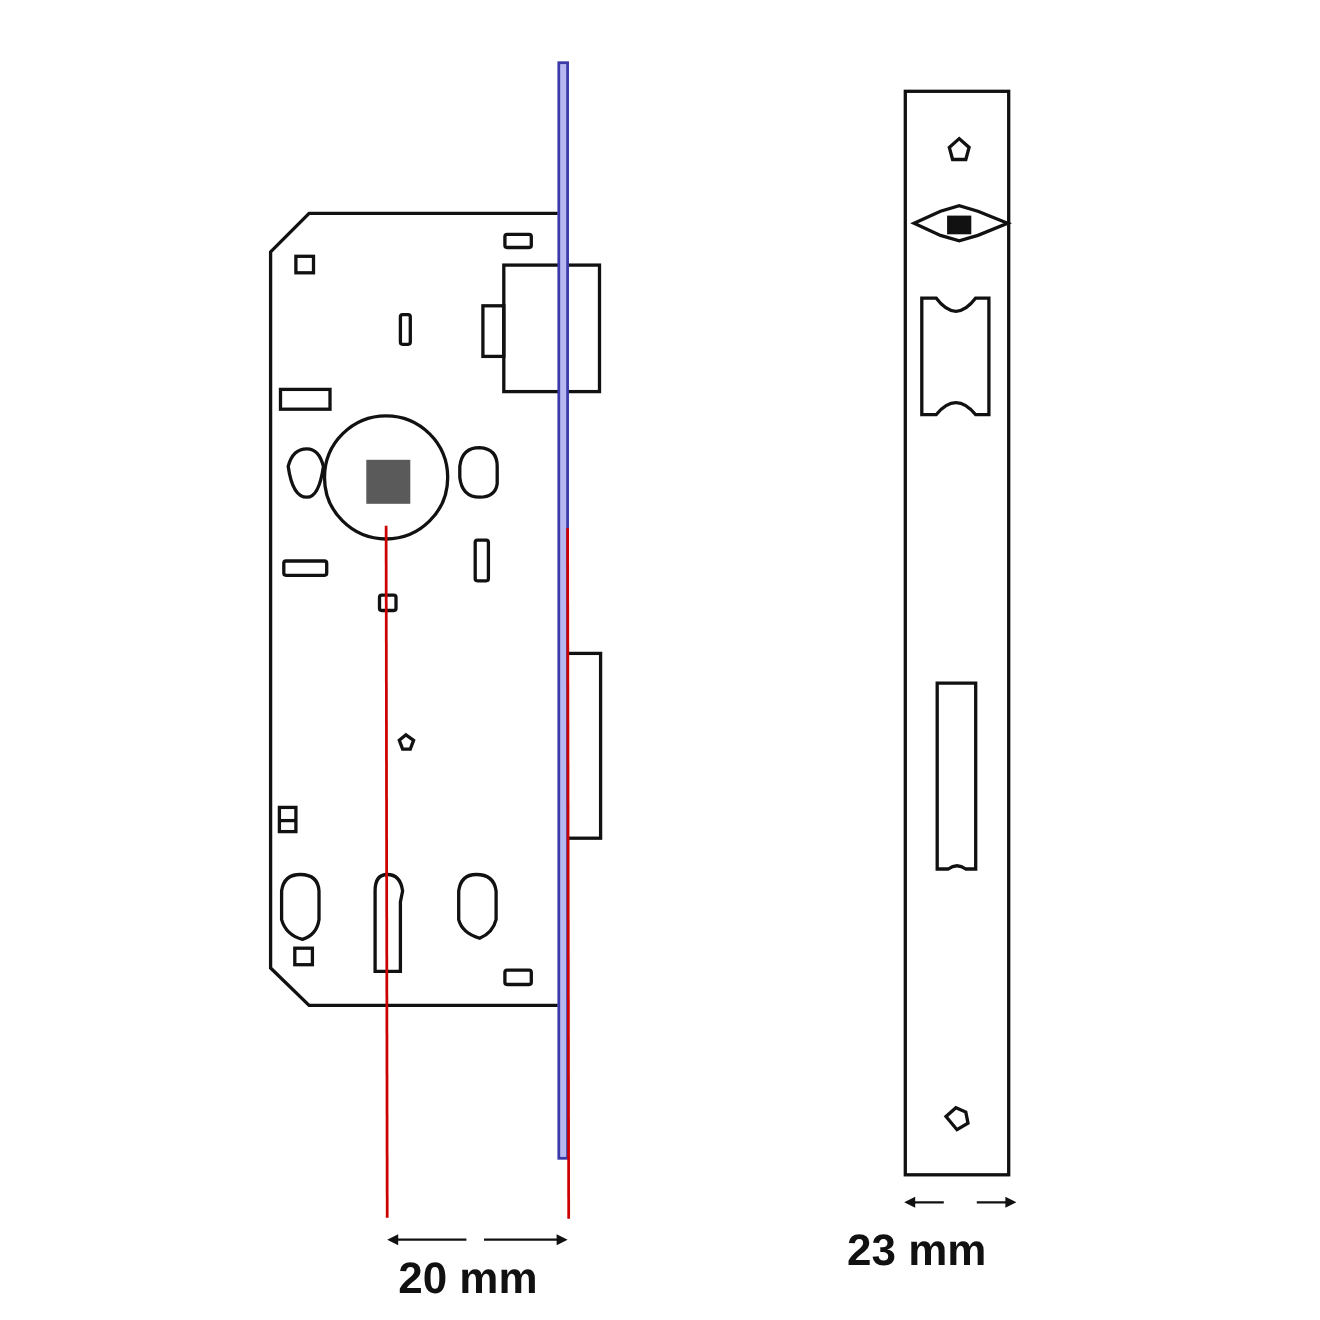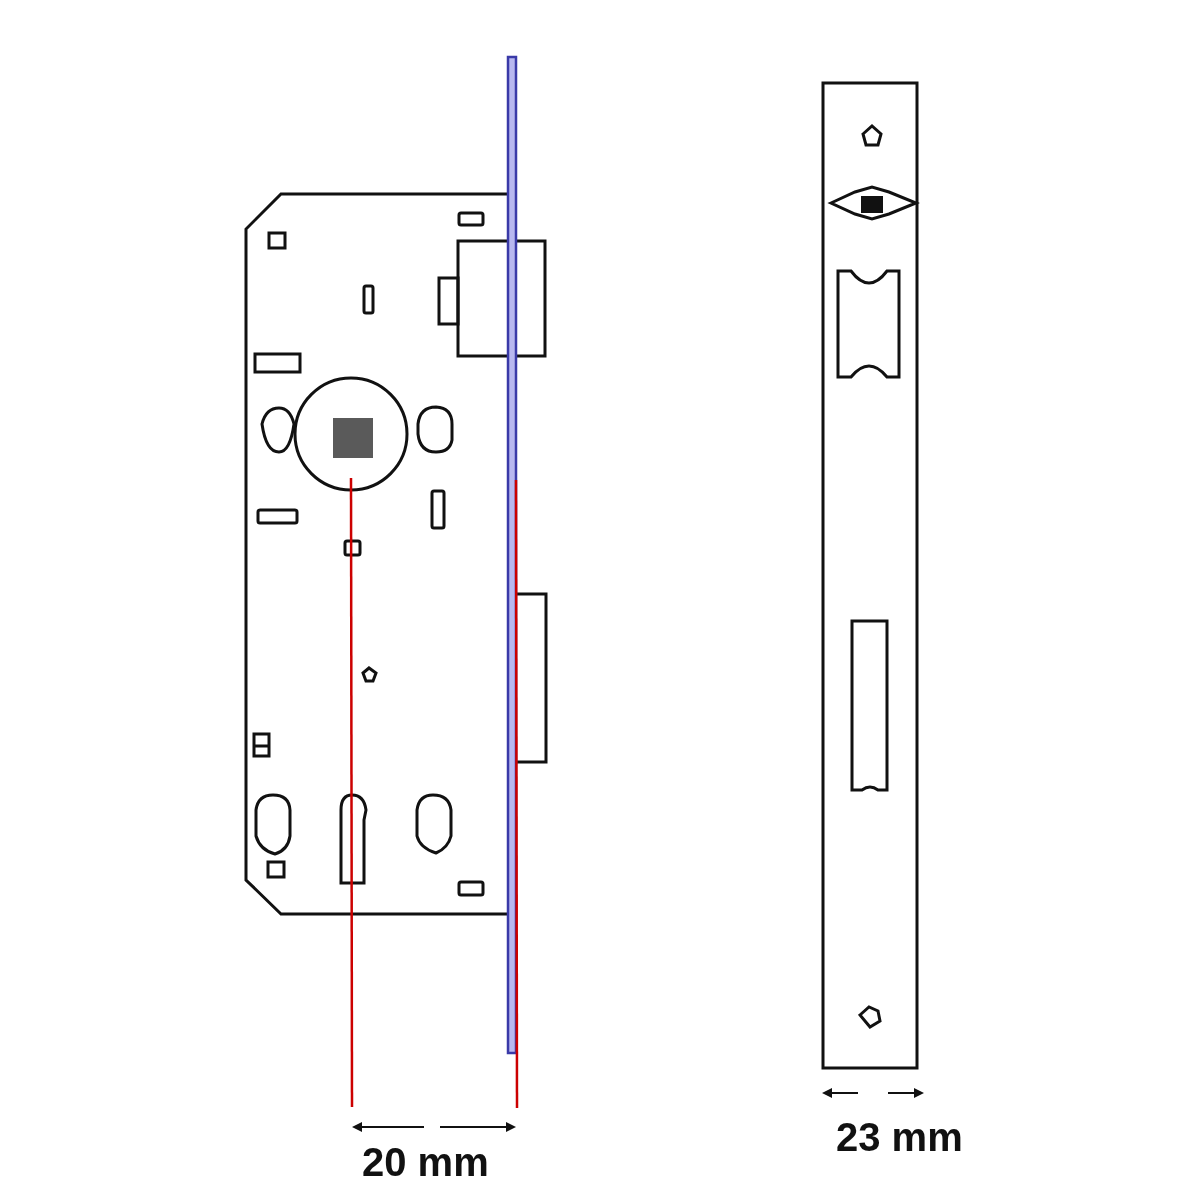--- a/index.html
+++ b/index.html
@@ -1,20 +1,20 @@
 <!DOCTYPE html>
 <html><head>
 <meta charset="utf-8">
 <style>
   html, body { margin: 0; padding: 0; background: #ffffff; }
   body { width: 1200px; height: 1200px; position: relative; overflow: hidden; font-family: "Liberation Sans", sans-serif; }
   svg { position: absolute; left: 0; top: 0; }
   .dim-label { position: absolute; font-family: "Liberation Sans", sans-serif; font-weight: bold; font-size: 40px; color: #111; white-space: nowrap; letter-spacing: 0px; }
   #lbl-40 { left: 362px; top: 1140px; }
-  #lbl-23 { left: 836px; top: 1115px; text-align: right; }
+  #lbl-23 { left: 770px; top: 1115px; text-align: right; }
 </style>
 </head>
 <body>
 
 <svg width="1200" height="1200" viewBox="0 0 1200 1200">
 
   <g fill="none" stroke="#111" stroke-width="3">
     <polyline points="507,194 281,194 246,229 246,880 281,914 507,914"></polyline>
 
     <rect x="269" y="233" width="16" height="15"></rect>

